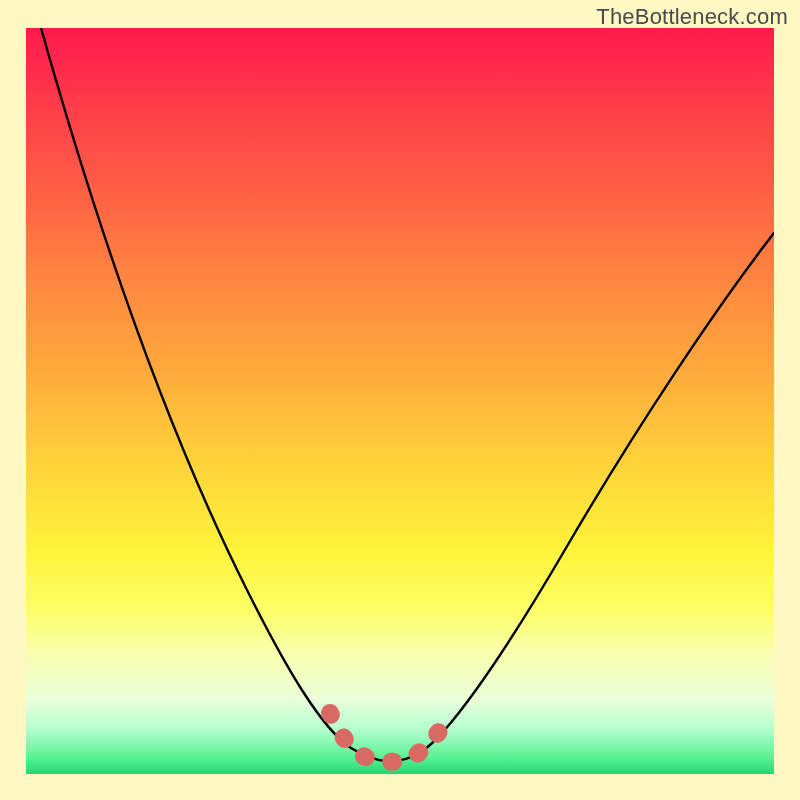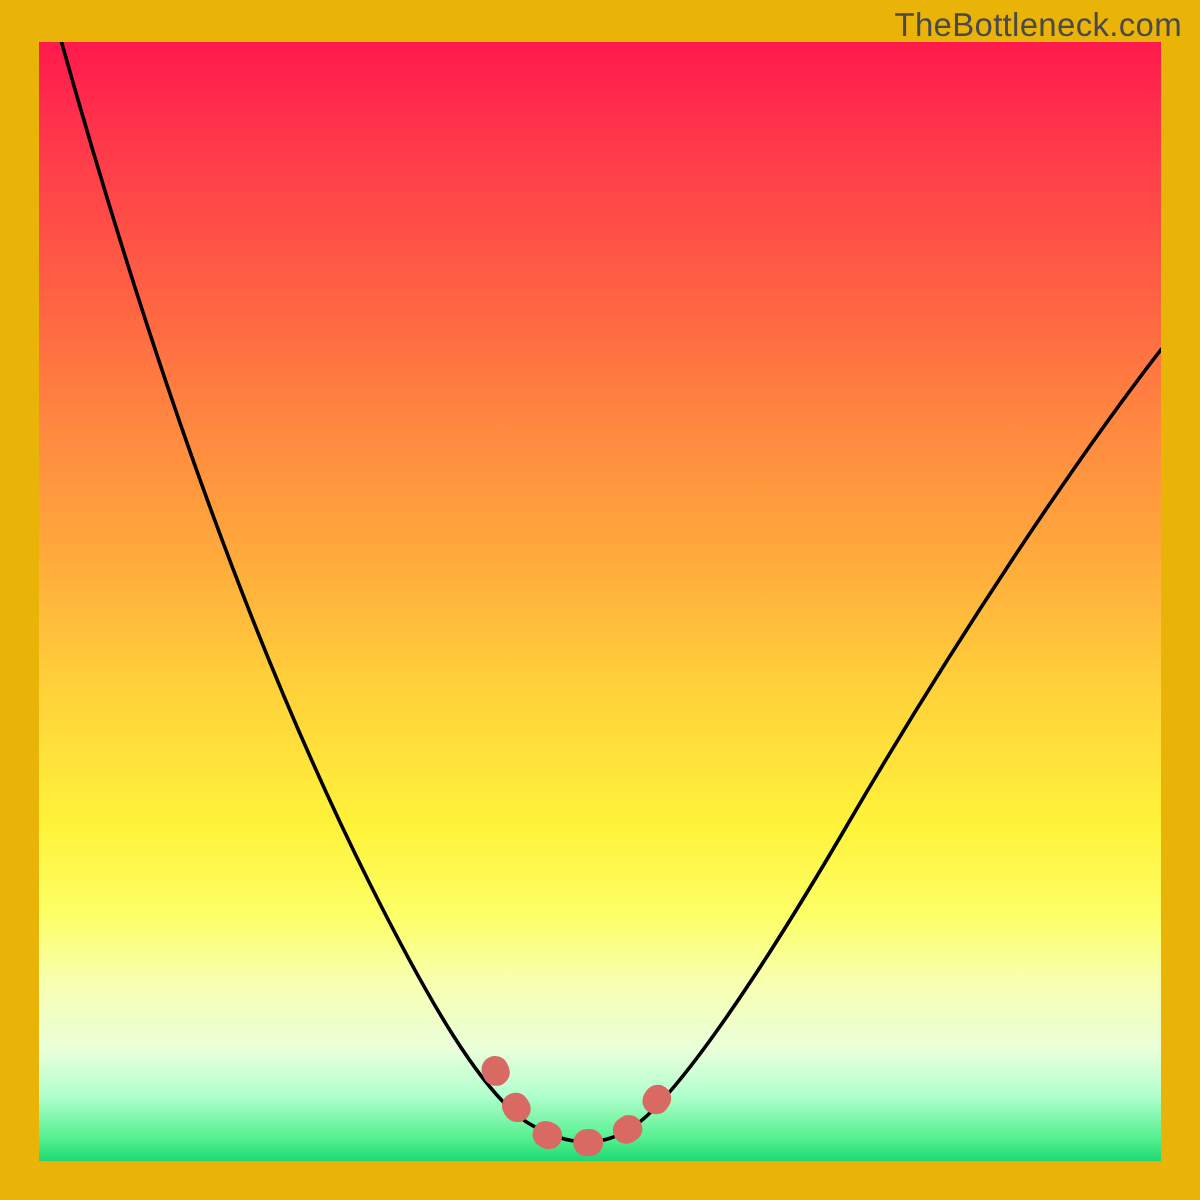--- a/index.html
+++ b/index.html
@@ -7,21 +7,21 @@
     padding: 0;
     width: 800px;
     height: 800px;
     background: #000;
     overflow: hidden;
   }
   .frame {
     position: relative;
     width: 800px;
     height: 800px;
-    background: #eab308;
+    background: #fef9c3;
   }
   .watermark {
     position: absolute;
     top: 4px;
     right: 12px;
     font-family: Arial, Helvetica, sans-serif;
     font-size: 22px;
     color: #4a4a4a;
     font-weight: 500;
     letter-spacing: 0.2px;

